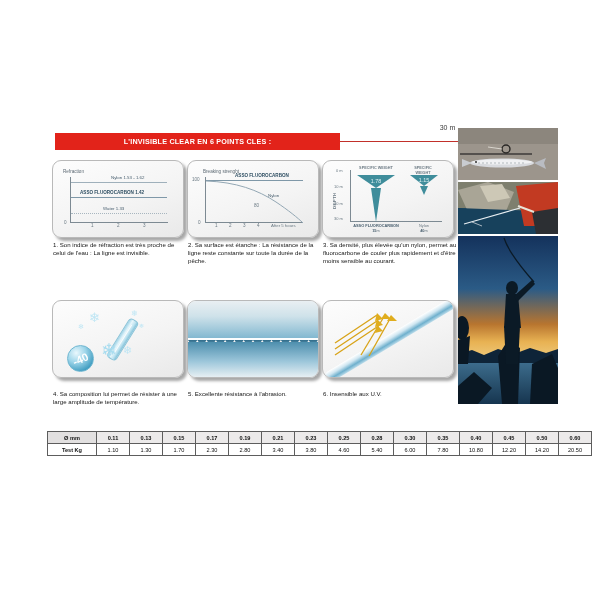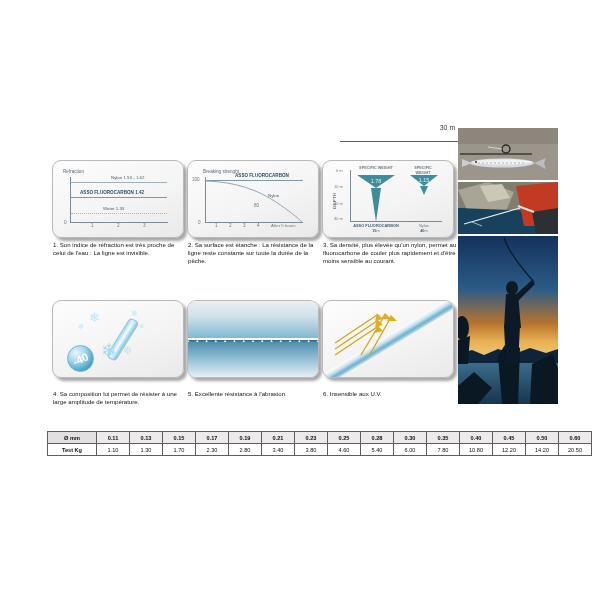--- a/index.html
+++ b/index.html
@@ -139,20 +139,23 @@
   .tbl td.val{width:32px;}
   .tbl tr.head td{background:#eceaea;font-weight:bold;}
   .tbl tr.head td.lab{background:#e2e0e0;}
 </style>
 </head>
 <body>
 
 <div class="page">
 
   <div class="banner-row">
+    <div class="banner">
+      <span class="banner-text">L'INVISIBLE CLEAR EN 6 POINTS CLES :</span>
+    </div>
     <div class="banner-line"></div>
     <div class="thirty-m">30 m</div>
   </div>
 
   <div class="panel p-r1 c1">
     <div class="chart">
       <div class="ch-title" style="left:10px;top:8px;">Refraction</div>
       <div class="ax-line" style="left:17px;top:16px;width:1px;height:46px;"></div>
       <div class="ax-line" style="left:17px;top:61px;width:98px;height:1px;"></div>
       <div class="hline" style="left:18px;top:21px;width:96px;"></div>

